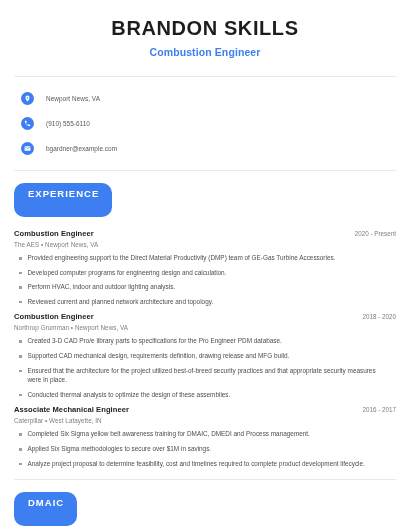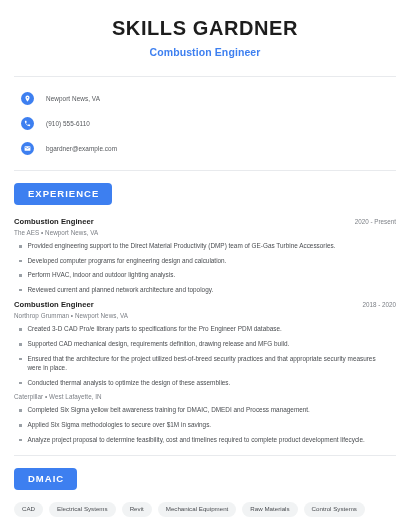--- a/index.html
+++ b/index.html
@@ -72,22 +72,22 @@
   }
 
   
   .sec-badge {
     display: inline-block;
     background: #3d7ff0;
     color: #ffffff;
     font-size: 9.5px;
     font-weight: bold;
     letter-spacing: 1px;
-    padding: 5px 13px 6px 14px;
-    border-radius: 4px;
+    padding: 5px 13px 18px 14px;
+    border-radius: 10px;
   }
   .sec-wrap { padding-top: 12px; }
 
   
   .exp { padding-top: 12px; }
   .job { margin-bottom: 1px; }
   .job + .job { margin-top: 6px; }
   .job-head {
     display: flex;
     justify-content: space-between;
@@ -146,21 +146,21 @@
     line-height: 1;
     white-space: nowrap;
   }
 </style>
 </head>
 <body>
 
 <div class="page">
 
   <div class="header">
-    <div class="name">SKILLS GARDNER</div>
+    <div class="name">BRANDON SKILLS</div>
     <div class="role">Combustion Engineer</div>
   </div>
 
   <div class="divider div-top"></div>
 
   <div class="contact">
 
     <div class="contact-row">
       <span class="c-icon">
         <svg width="7" height="7" viewBox="0 0 24 24" fill="#ffffff">
@@ -244,20 +244,24 @@
           <span class="bullet-text">Ensured that the architecture for the project utilized best-of-breed security practices and that appropriate security measures were in place.</span>
         </div>
         <div class="bullet">
           <span class="bullet-mark"></span>
           <span class="bullet-text">Conducted thermal analysis to optimize the design of these assemblies.</span>
         </div>
       </div>
     </div>
 
     <div class="job">
+      <div class="job-head">
+        <span class="job-title">Associate Mechanical Engineer</span>
+        <span class="job-date">2016 - 2017</span>
+      </div>
       <div class="job-sub">Caterpillar  • West Lafayette, IN</div>
       <div class="bullets">
         <div class="bullet">
           <span class="bullet-mark"></span>
           <span class="bullet-text">Completed Six Sigma yellow belt awareness training for DMAIC, DMEDI and Process management.</span>
         </div>
         <div class="bullet">
           <span class="bullet-mark"></span>
           <span class="bullet-text">Applied Six Sigma methodologies to secure over $1M in savings.</span>
         </div>

